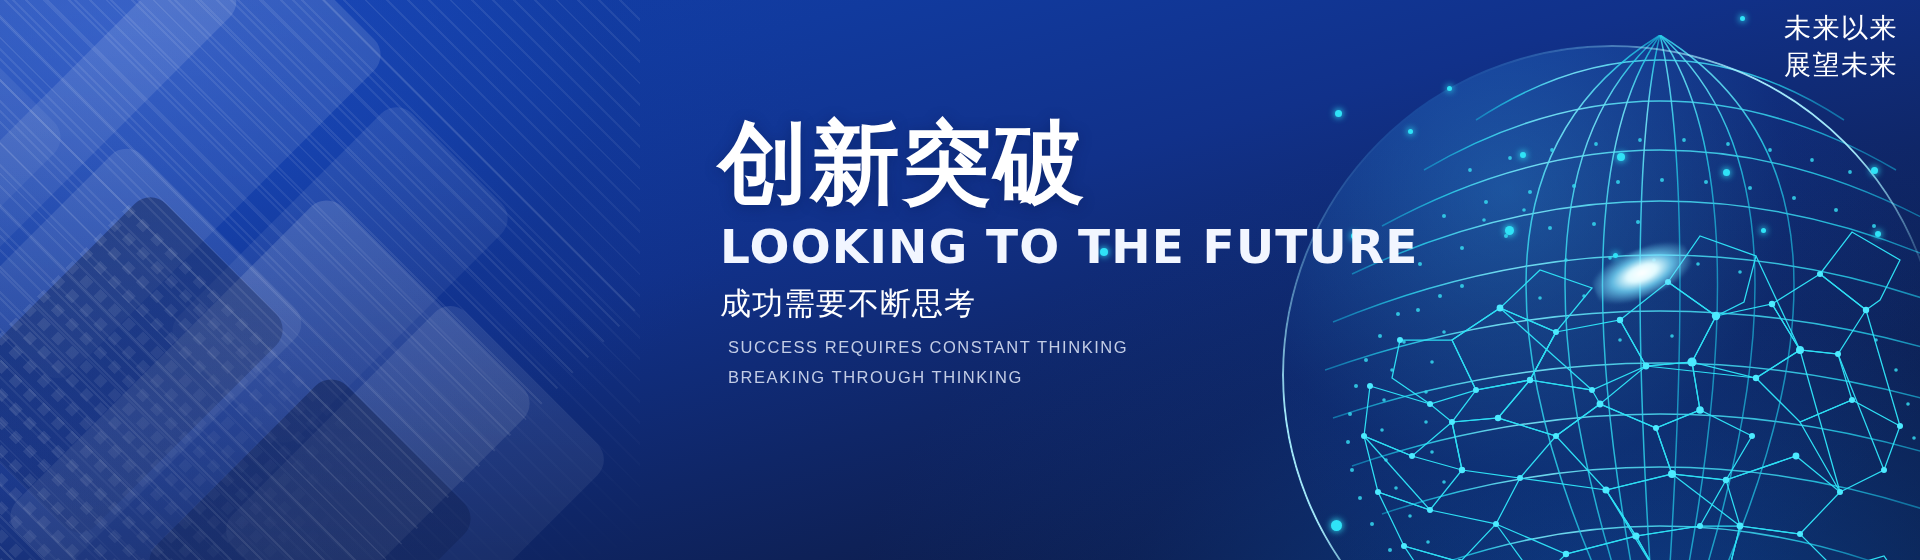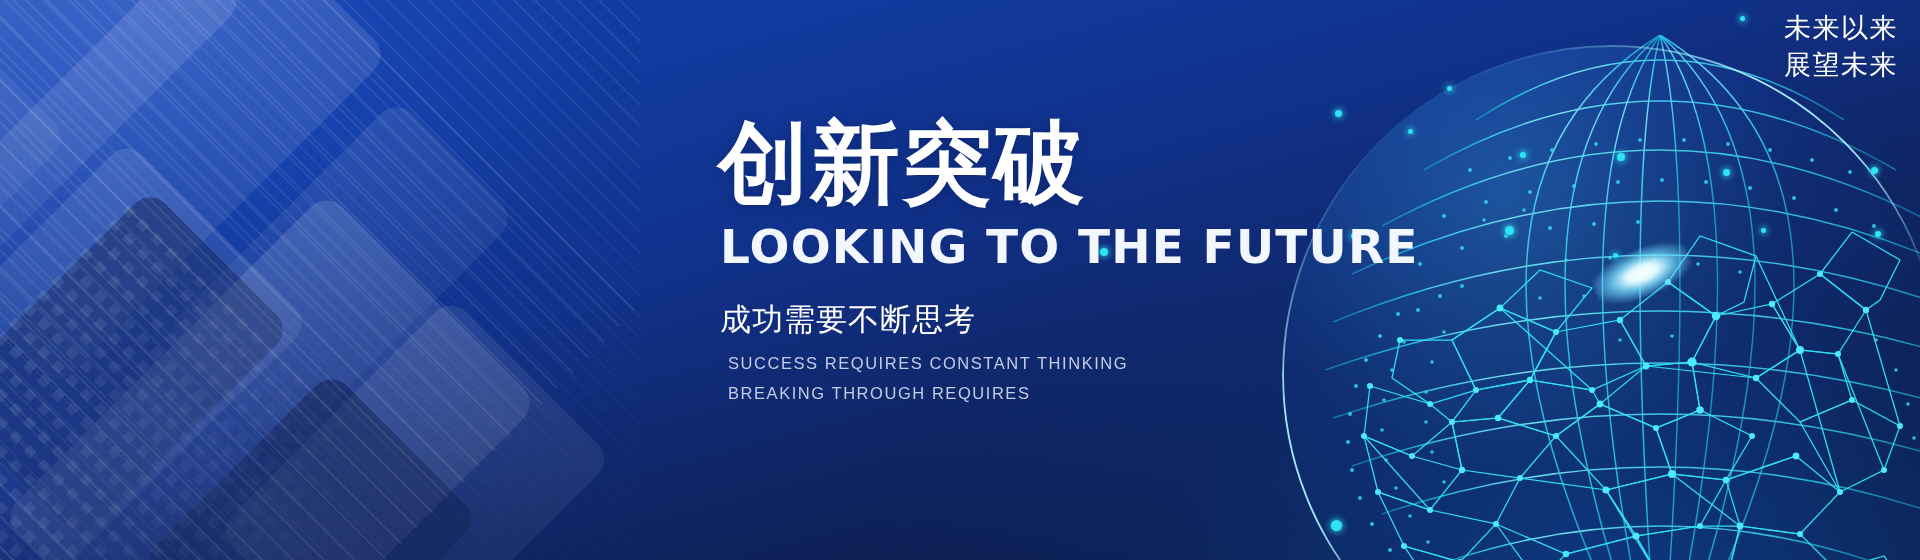--- a/index.html
+++ b/index.html
@@ -99,21 +99,21 @@
     letter-spacing:2px;margin:0;white-space:nowrap;
     text-shadow:0 2px 14px rgba(0,20,70,.35);
   }
   .title-en{
     margin:14px 0 0 2px;font-size:47px;line-height:1.06;color:#f2f6ff;
     font-weight:700;letter-spacing:1.2px;white-space:nowrap;
     font-family:"DejaVu Sans","Liberation Sans",sans-serif;
     text-align:center;
     -webkit-text-stroke:0px;
   }
-  .sub-cn{margin:28px 0 0 2px;font-size:31px;line-height:1.28;color:#ffffff;font-weight:400;letter-spacing:1px;}
+  .sub-cn{margin:12px 0 0 2px;font-size:31px;line-height:1.28;color:#ffffff;font-weight:400;letter-spacing:1px;}
   .sub-cn div{white-space:nowrap;}
   .sub-en{margin:10px 0 0 10px;font-size:16.5px;line-height:1.78;color:#c3cde6;letter-spacing:1.55px;font-weight:300;}
   .sub-en div{white-space:nowrap;}
 
   .corner{
     position:absolute;right:22px;top:10px;text-align:left;
     font-size:27px;line-height:1.38;color:#ffffff;font-weight:400;letter-spacing:1.5px;
   }
   .corner div{white-space:nowrap;}
 </style>
@@ -388,21 +388,21 @@
     </div>
 
   <div class="copy">
     <div class="title-cn">创新突破</div>
     <div class="title-en">LOOKING TO THE FUTURE</div>
     <div class="sub-cn">
       <div>成功需要不断思考</div>
     </div>
     <div class="sub-en">
       <div>SUCCESS REQUIRES CONSTANT THINKING</div>
-      <div>BREAKING THROUGH REQUIRES</div>
+      <div>BREAKING THROUGH THINKING</div>
     </div>
   </div>
 
   <div class="corner">
     <div>未来以来</div>
     <div>展望未来</div>
   </div>
 
 </div>
 

